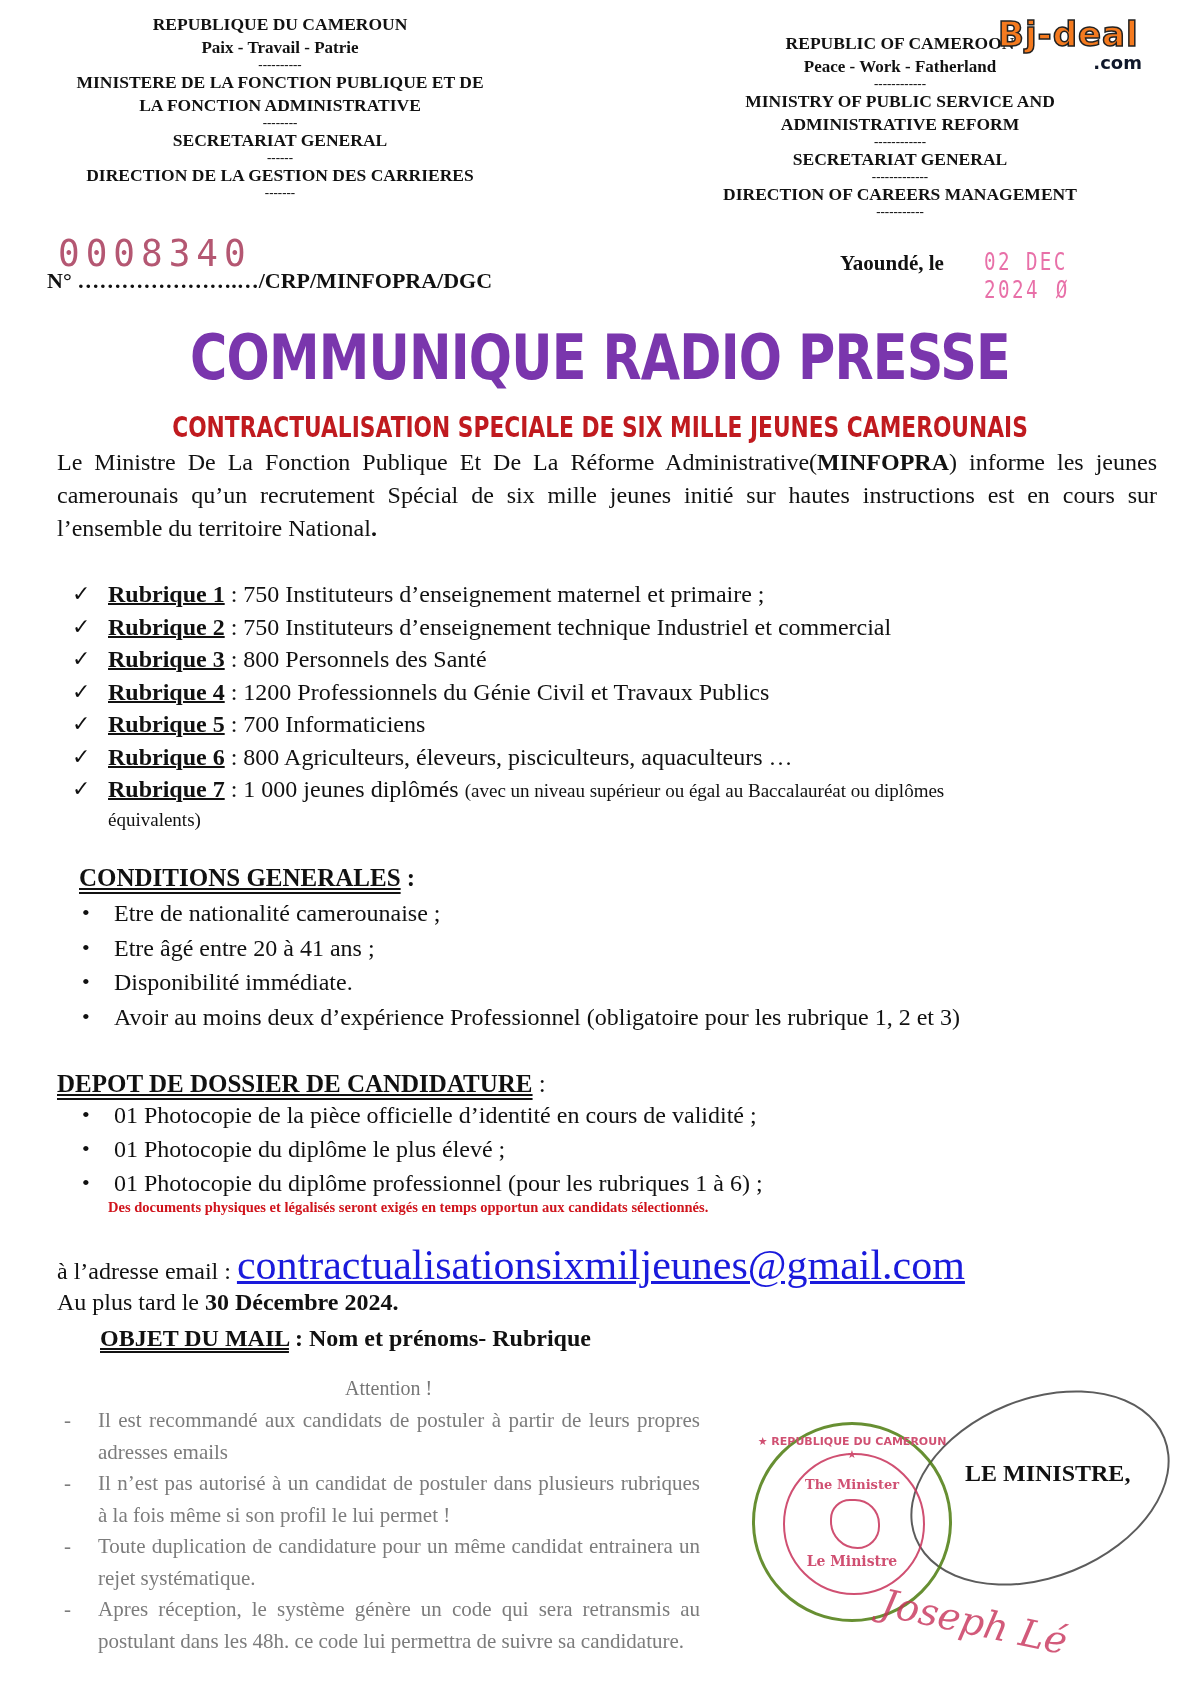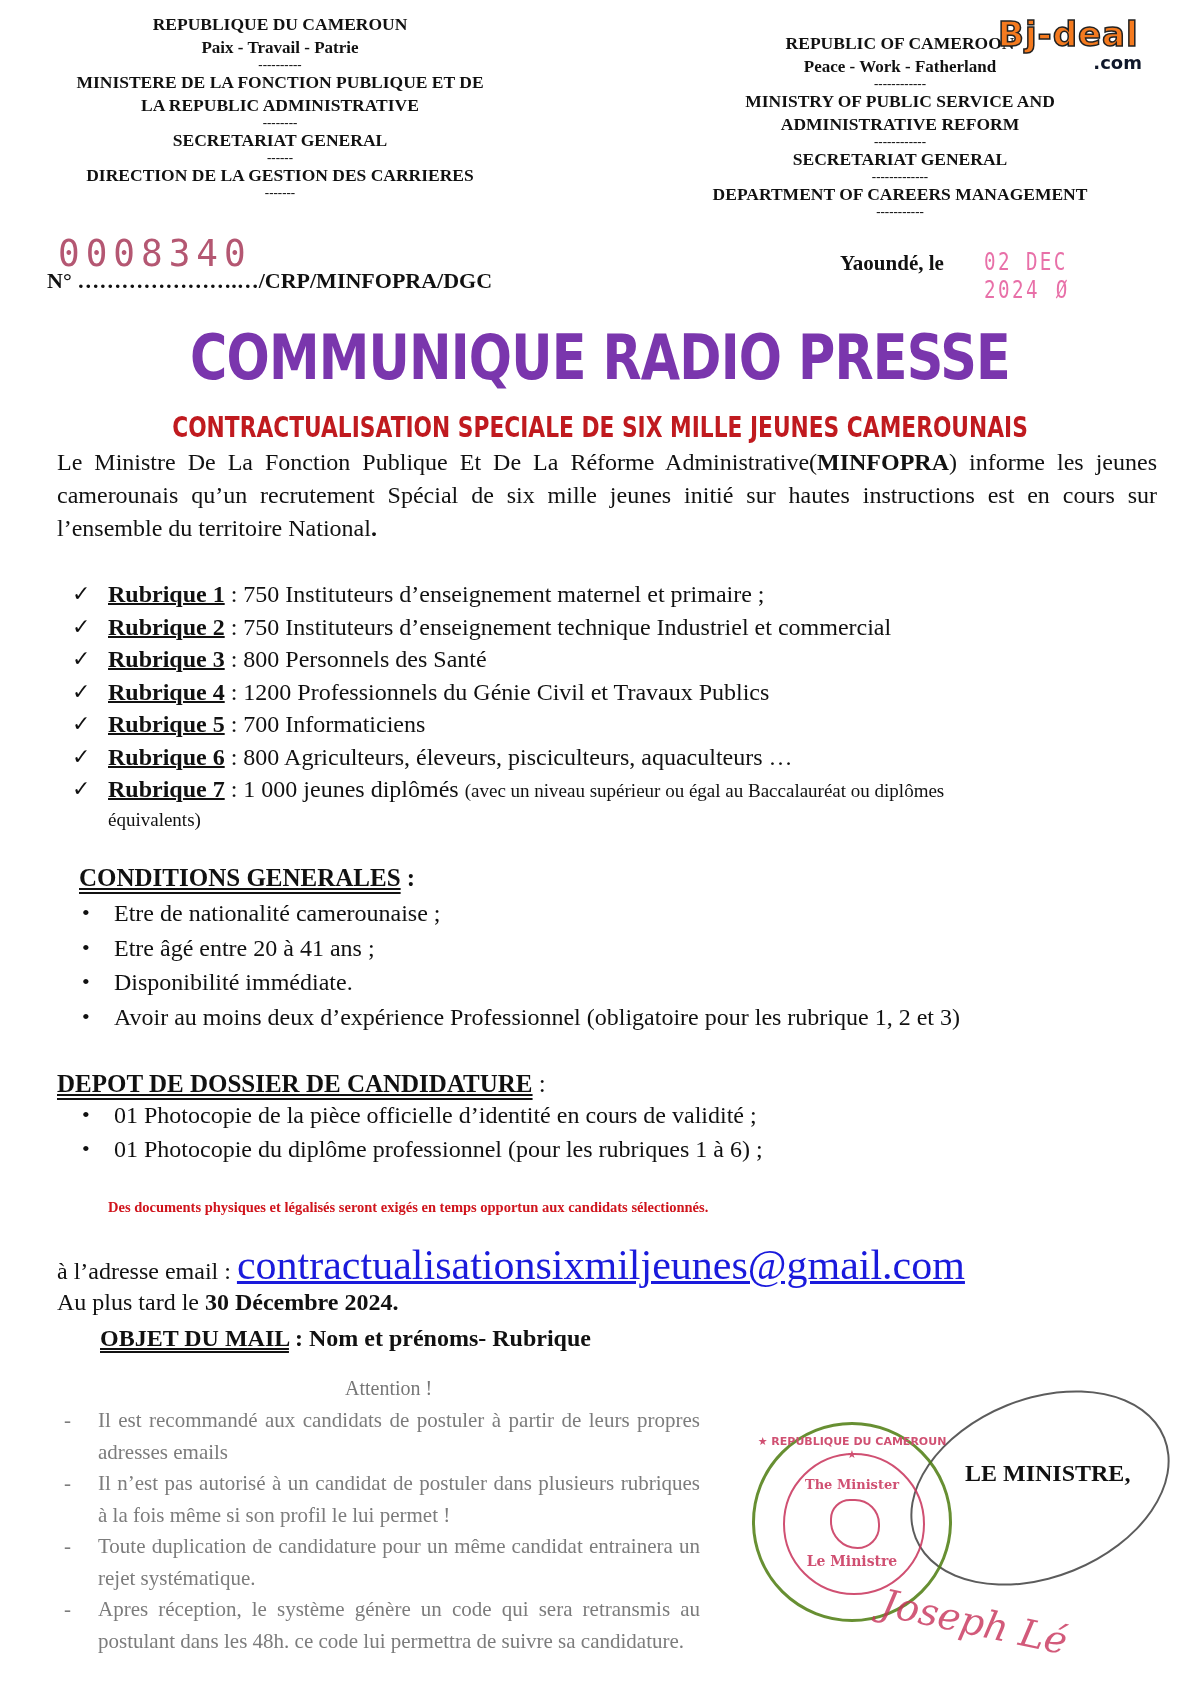--- a/index.html
+++ b/index.html
@@ -72,38 +72,38 @@
   .minister-label { position: absolute; left: 965px; top: 1460px; font-size: 24px; font-weight: bold; }
 </style>
 </head>
 <body>
 
 <div class="header-col header-left">
   <div>REPUBLIQUE DU CAMEROUN</div>
   <div class="motto">Paix - Travail - Patrie</div>
   <div class="sep">----------</div>
   <div>MINISTERE DE LA FONCTION PUBLIQUE ET DE</div>
-  <div>LA REPUBLIC ADMINISTRATIVE</div>
+  <div>LA FONCTION ADMINISTRATIVE</div>
   <div class="sep">--------</div>
   <div>SECRETARIAT GENERAL</div>
   <div class="sep">------</div>
   <div>DIRECTION DE LA GESTION DES CARRIERES</div>
   <div class="sep">-------</div>
 </div>
 
 <div class="header-col header-right">
   <div>REPUBLIC OF CAMEROON</div>
   <div class="motto">Peace - Work - Fatherland</div>
   <div class="sep">------------</div>
   <div>MINISTRY OF PUBLIC SERVICE AND</div>
   <div>ADMINISTRATIVE REFORM</div>
   <div class="sep">------------</div>
   <div>SECRETARIAT GENERAL</div>
   <div class="sep">-------------</div>
-  <div>DEPARTMENT OF CAREERS MANAGEMENT</div>
+  <div>DIRECTION OF CAREERS MANAGEMENT</div>
   <div class="sep">-----------</div>
 </div>
 
 <div class="logo">
   <div class="main">Bj-deal</div>
   <div class="tld">.com</div>
 </div>
 
 <div class="ref-stamp">0008340</div>
 <div class="ref-number">N° ………………….…/CRP/MINFOPRA/DGC</div>
@@ -132,20 +132,21 @@
 <ul class="bullets cond-list">
   <li>Etre de nationalité camerounaise ;</li>
   <li>Etre âgé entre 20 à 41 ans ;</li>
   <li>Disponibilité immédiate.</li>
   <li>Avoir au moins deux d’expérience Professionnel (obligatoire pour les rubrique 1, 2 et 3)</li>
 </ul>
 
 <div class="section-h depot-h"><span class="u">DEPOT DE DOSSIER DE CANDIDATURE</span><span style="font-weight:normal"> :</span></div>
 <ul class="bullets depot-list">
   <li>01 Photocopie de la pièce officielle d’identité en cours de validité ;</li>
+  <li>01 Photocopie du diplôme le plus élevé ;</li>
   <li>01 Photocopie du diplôme professionnel (pour les rubriques 1 à 6) ;</li>
 </ul>
 <div class="warning-red">Des documents physiques et légalisés seront exigés en temps opportun aux candidats sélectionnés.</div>
 
 <div class="email-line"><span>à l’adresse email : </span><a class="email-link">contractualisationsixmiljeunes@gmail.com</a></div>
 <div class="deadline"><span>Au plus tard le </span><b>30 Décembre 2024.</b></div>
 <div class="mail-obj"><span class="u">OBJET DU MAIL</span><span> : Nom et prénoms- Rubrique</span></div>
 
 <div class="attention-title">Attention !</div>
 <ul class="attention-list">

